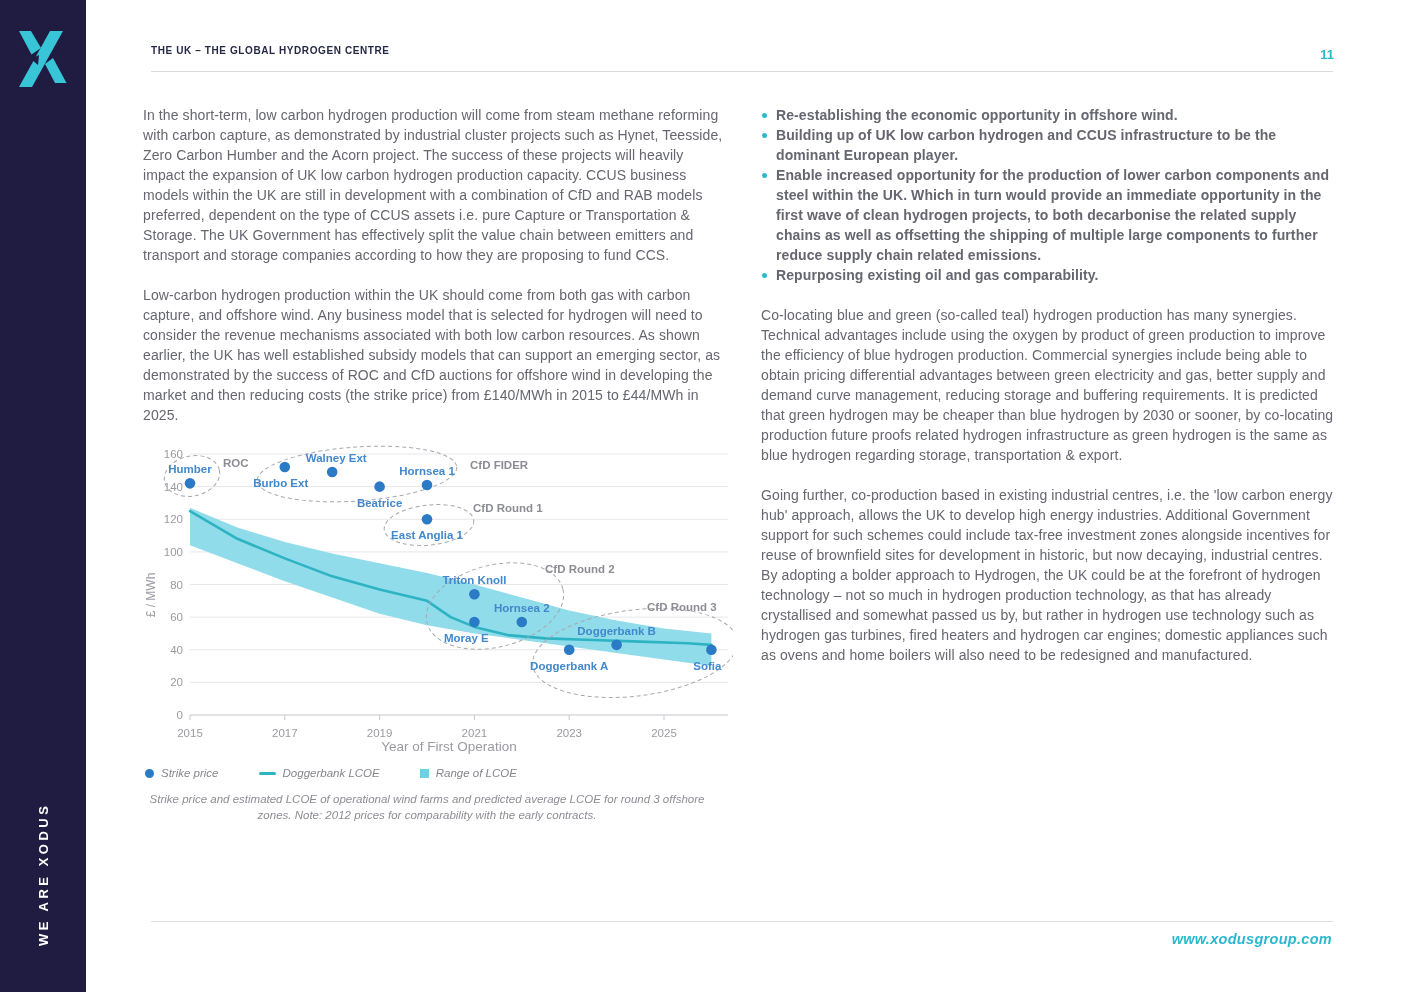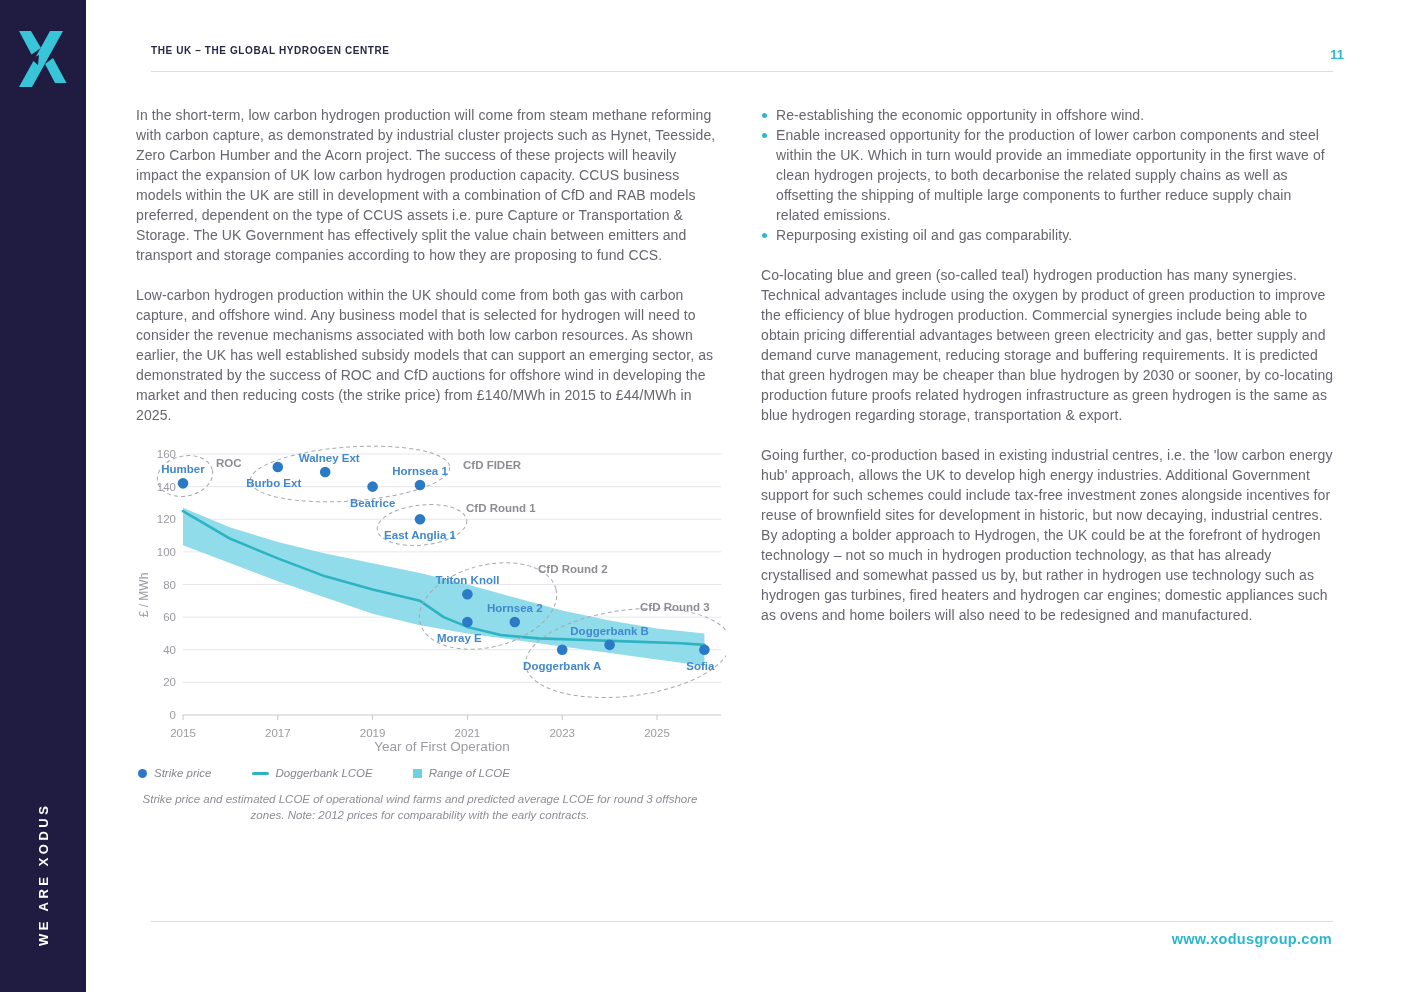--- a/index.html
+++ b/index.html
@@ -10,28 +10,28 @@
   .sidebar{position:absolute;left:0;top:0;width:86px;height:992px;background:var(--navy,#201c41);}
   .logo{position:absolute;left:17px;top:26px;width:50px;height:62px;}
   .we-are{
     position:absolute;left:36px;top:946px;transform:rotate(-90deg);transform-origin:0 0;
     color:#ffffff;font-size:13px;font-weight:bold;letter-spacing:3.5px;white-space:nowrap;width:160px;
   }
   .title{
     position:absolute;left:151px;top:45px;font-size:10px;font-weight:bold;
     letter-spacing:.6px;color:var(--heading,#262946);
   }
-  .pagenum{position:absolute;right:59px;top:47px;font-size:13px;font-weight:bold;color:var(--teal,#2bb8cf);}
+  .pagenum{position:absolute;right:69px;top:47px;font-size:13px;font-weight:bold;color:var(--teal,#2bb8cf);}
   .rule{position:absolute;left:151px;width:1182px;height:1px;background:#dcdce0;}
   .rule1{top:71px;} .rule2{top:921px;}
   .col{position:absolute;top:105px;}
-  .col-left{left:136px;width:585px;}
+  .col-left{left:143px;width:585px;}
   .col-right{left:761px;width:573px;}
   p.body-p{margin:0 0 20px 0;font-size:14px;line-height:20px;color:var(--body_text,#65666f);letter-spacing:.1px;}
-  ul.bullets{list-style:none;margin:0 0 20px 0;padding:0;}
+  ul.bullets{list-style:none;margin:0 0 20px 0;padding:0;font-weight:bold;}
   ul.bullets li{
     position:relative;padding-left:15px;font-size:14px;line-height:20px;
     color:var(--body_text,#65666f);letter-spacing:.1px;
   }
   ul.bullets li::before{
     content:'';position:absolute;left:1px;top:8px;width:5px;height:5px;border-radius:50%;
     background:var(--teal,#2bb8cf);
   }
   .chart-wrap{margin-top:2px;}
   #chart-svg text{font-family:"Liberation Sans",sans-serif;}
@@ -40,21 +40,21 @@
   #chart-svg .ylab{font-size:12px;fill:#9a9ba2;}
   #chart-svg .ptlab{font-size:11.5px;font-weight:bold;fill:var(--point_label_blue,#4288cc);}
   #chart-svg .grouplab{font-size:11.5px;font-weight:bold;fill:var(--group_label_gray,#8c8d94);}
   .legend{display:flex;gap:40px;align-items:center;margin:6px 0 0 2px;}
   .legend-item{display:flex;align-items:center;gap:7px;font-style:italic;font-size:11.5px;color:#85868d;}
   .lg-dot{width:9px;height:9px;border-radius:50%;background:var(--point_blue,#2b7ac6);}
   .lg-line{width:17px;height:3px;border-radius:2px;background:var(--lcoe_line,#2eb3c3);}
   .lg-square{width:9px;height:9px;background:#6fd0e2;}
   .note{margin-top:12px;font-style:italic;font-size:11.5px;line-height:16px;color:#8d8e95;width:568px;text-align:center;}
   .figcap{margin-top:22px;font-style:italic;font-size:14.5px;color:#5d5f78;letter-spacing:.2px;}
-  .site{position:absolute;right:71px;top:931px;font-size:14.5px;font-weight:bold;color:var(--teal,#2bb8cf);text-decoration:none;letter-spacing:.3px;}
+  .site{position:absolute;right:71px;top:931px;font-size:14.5px;font-weight:bold;color:var(--teal,#2bb8cf);text-decoration:none;letter-spacing:.3px;font-style:italic;}
 </style>
 </head>
 <body>
 
 <div class="sidebar">
   <svg class="logo" viewBox="0 0 100 120">
     <polygon points="66,8 92,8 30,120 4,120" fill="#38c5d8"></polygon>
     <polygon points="4,8 28,8 48,42 29,55" fill="#38c5d8"></polygon>
     <polygon points="56,74 72,62 99,112 76,112" fill="#38c5d8"></polygon>
     <polygon points="28,64 44,56 42,76" fill="#201c41"></polygon>
@@ -158,20 +158,21 @@
       </div>
     <div class="note">Strike price and estimated LCOE of operational wind farms and predicted average LCOE for round 3 offshore zones. Note: 2012 prices for comparability with the early contracts.</div>
   </div>
 </div>
 
 <div class="col col-right">
   <div id="right-intro">
     </div>
   <ul class="bullets" id="bullet-list">
       <li>Re-establishing the economic opportunity in offshore wind.</li>
+      <li>Building up of UK low carbon hydrogen and CCUS infrastructure to be the dominant European player.</li>
       <li>Enable increased opportunity for the production of lower carbon components and steel within the UK. Which in turn would provide an immediate opportunity in the first wave of clean hydrogen projects, to both decarbonise the related supply chains as well as offsetting the shipping of multiple large components to further reduce supply chain related emissions.</li>
       <li>Repurposing existing oil and gas comparability.</li>
     </ul>
   <div id="right-closing">
       <p class="body-p">Co-locating blue and green (so-called teal) hydrogen production has many synergies. Technical advantages include using the oxygen by product of green production to improve the efficiency of blue hydrogen production. Commercial synergies include being able to obtain pricing differential advantages between green electricity and gas, better supply and demand curve management, reducing storage and buffering requirements. It is predicted that green hydrogen may be cheaper than blue hydrogen by 2030 or sooner, by co-locating production future proofs related hydrogen infrastructure as green hydrogen is the same as blue hydrogen regarding storage, transportation &amp; export.</p>
       <p class="body-p">Going further, co-production based in existing industrial centres, i.e. the 'low carbon energy hub' approach, allows the UK to develop high energy industries. Additional Government support for such schemes could include tax-free investment zones alongside incentives for reuse of brownfield sites for development in historic, but now decaying, industrial centres. By adopting a bolder approach to Hydrogen, the UK could be at the forefront of hydrogen technology – not so much in hydrogen production technology, as that has already crystallised and somewhat passed us by, but rather in hydrogen use technology such as hydrogen gas turbines, fired heaters and hydrogen car engines; domestic appliances such as ovens and home boilers will also need to be redesigned and manufactured.</p>
     </div>
 </div>
 
 <div class="rule rule2"></div>

